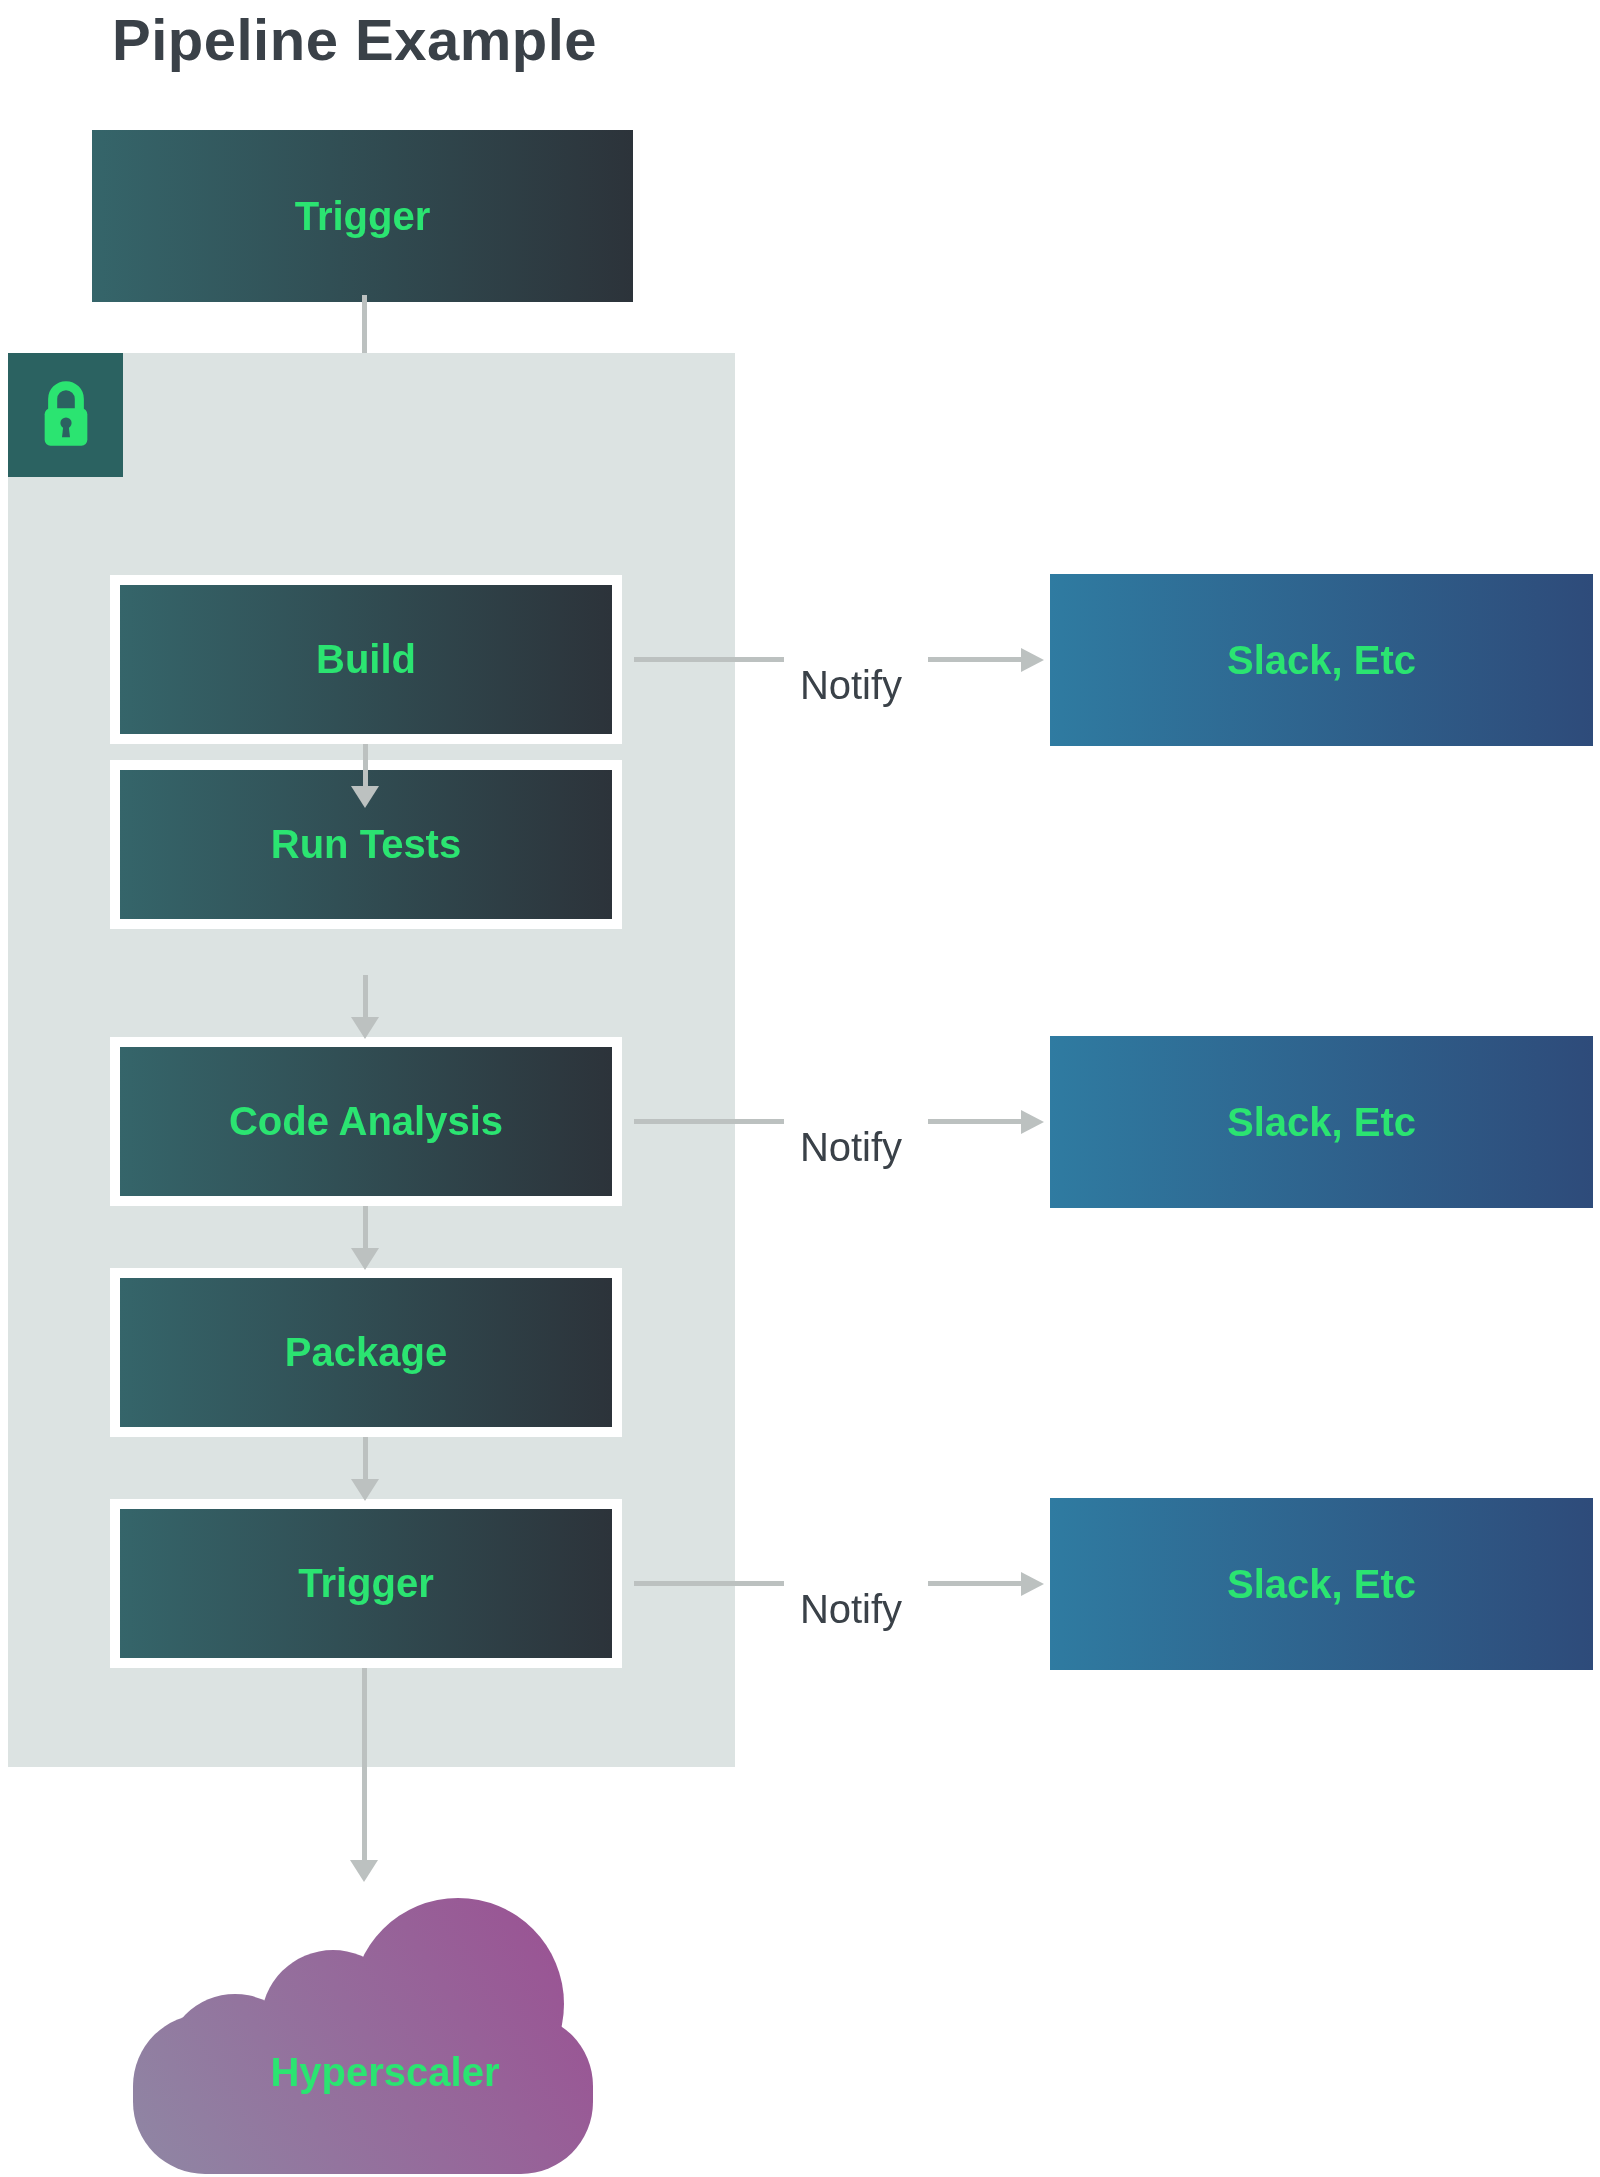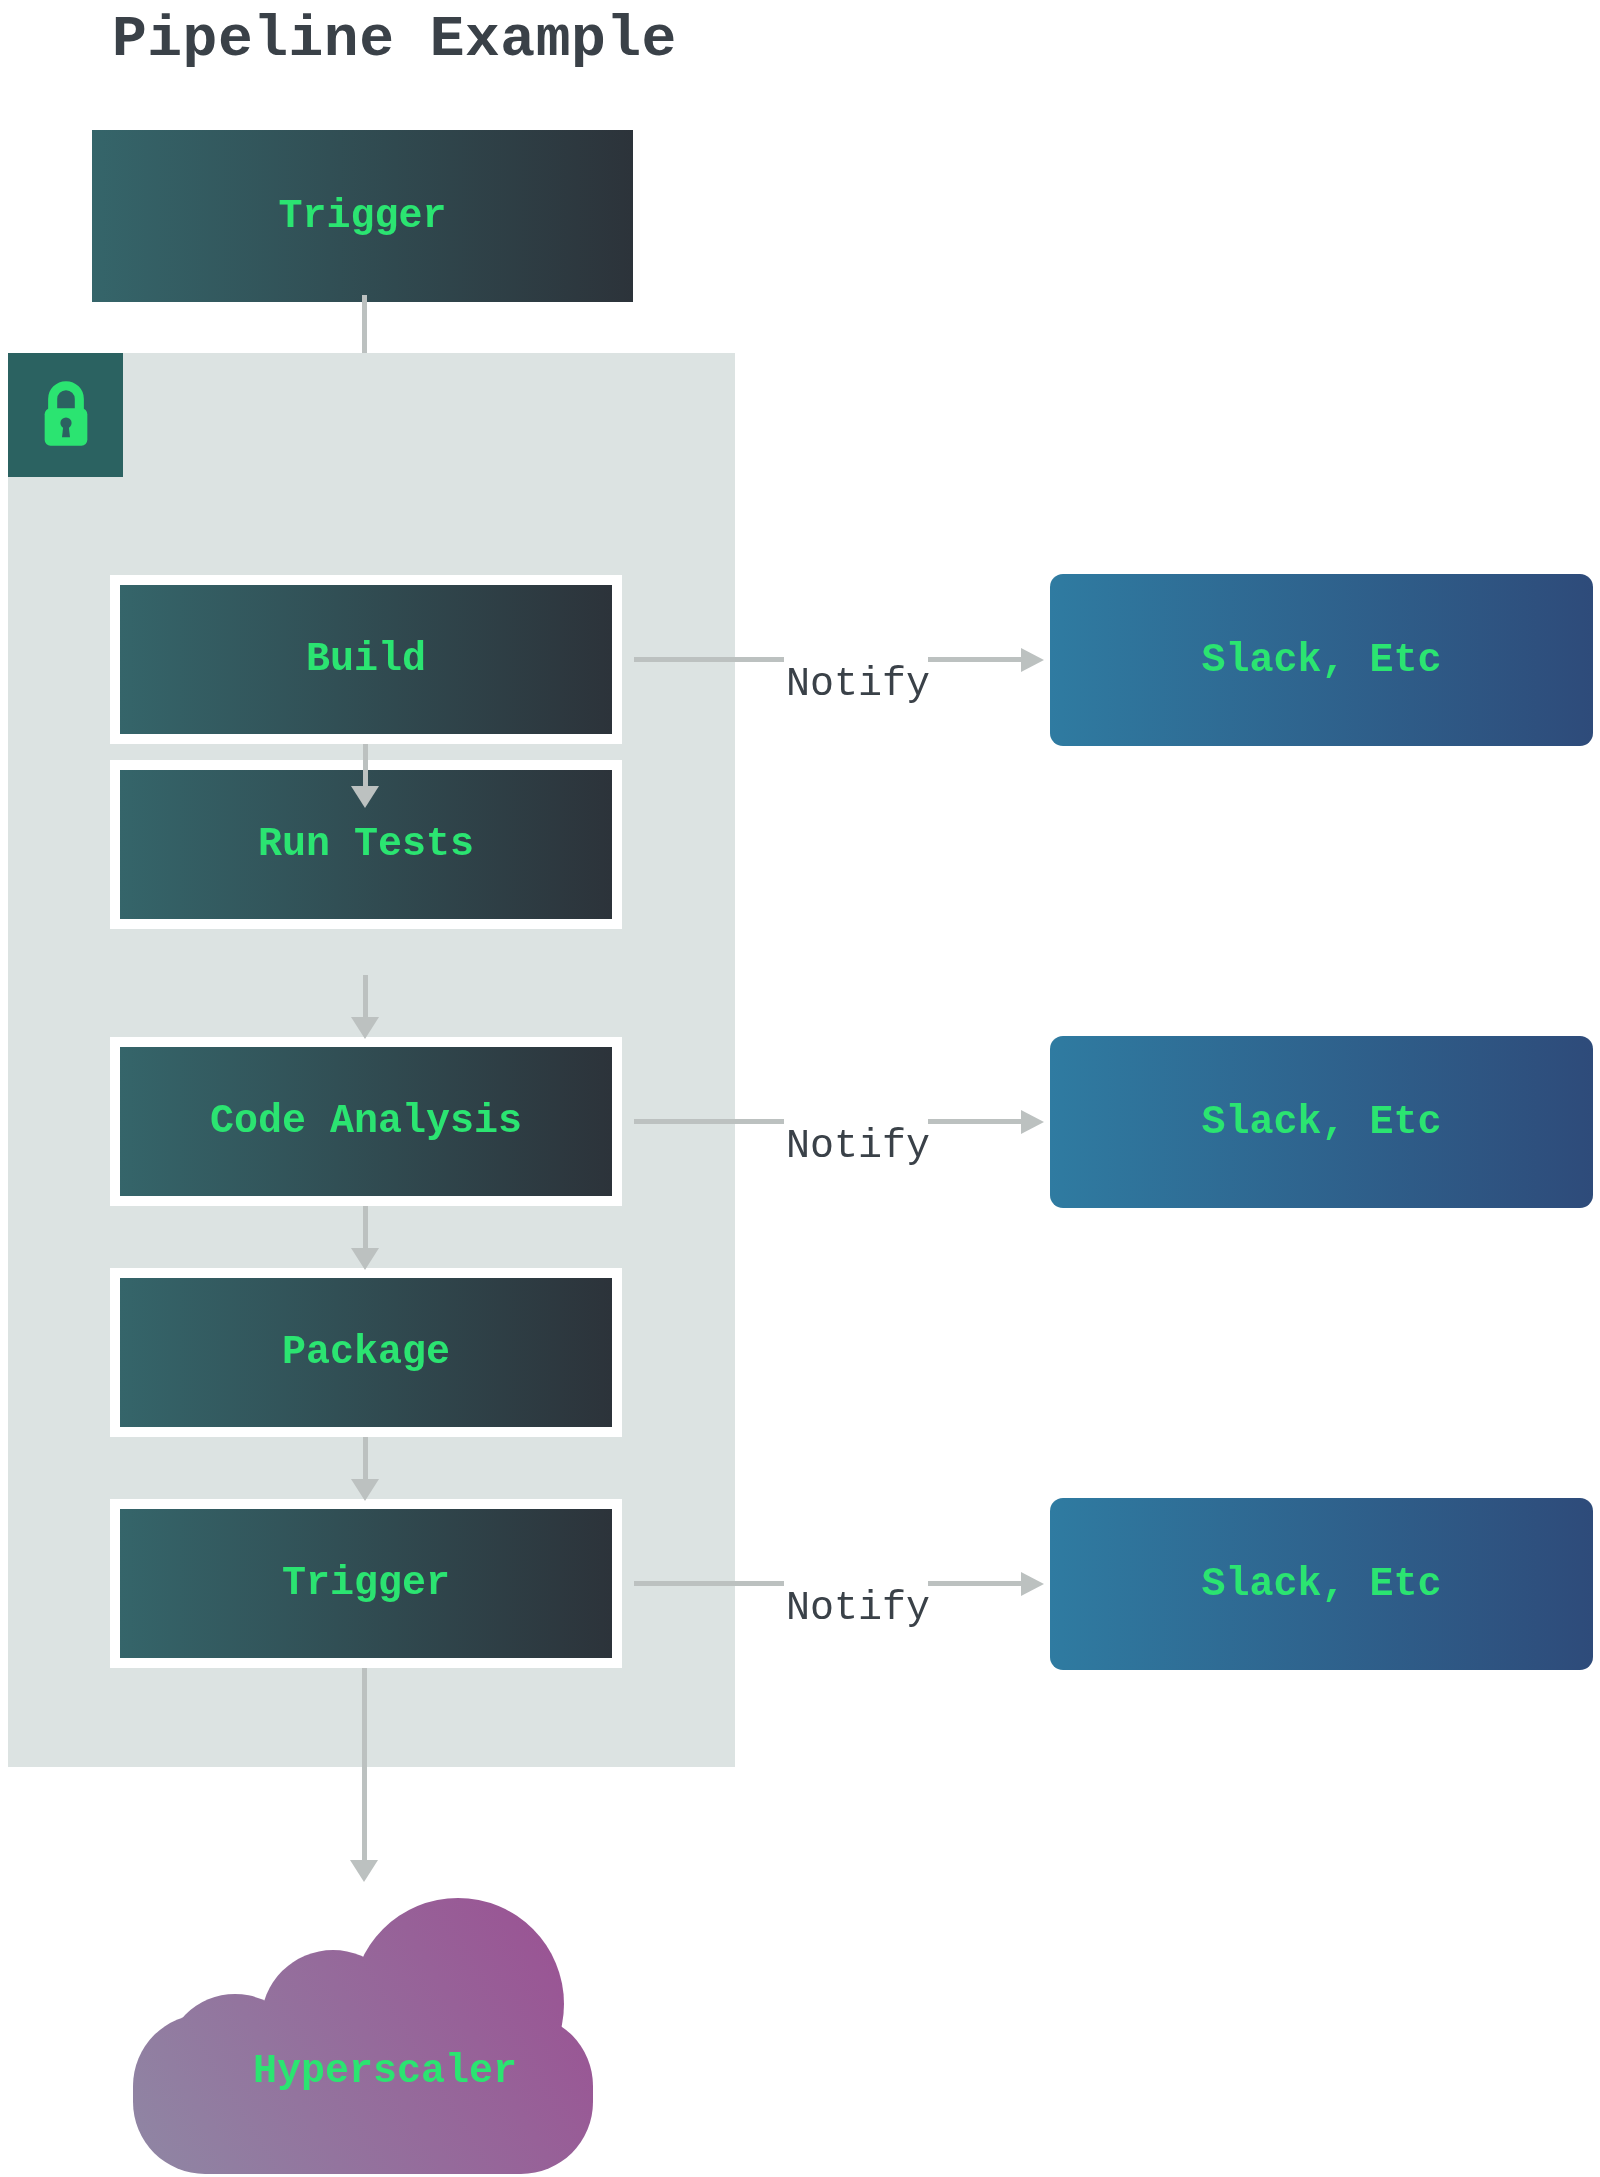--- a/index.html
+++ b/index.html
@@ -9,21 +9,21 @@
     --muted:#6d767b;
     --container:#dce3e2;
     --badge:#2b6261;
     --stage-a:#35656a;
     --stage-b:#2c333a;
     --slack-a:#2f7ba1;
     --slack-b:#2e4b7a;
   }
   *{margin:0;padding:0;box-sizing:border-box;}
   body{background:#fff;font-family:"Liberation Sans",sans-serif;}
-  .canvas{position:relative;width:1600px;height:2177px;background:#ffffff;overflow:hidden;font-family:Liberation Mono, monospace;}
+  .canvas{position:relative;width:1600px;height:2177px;background:#ffffff;overflow:hidden;}
 
   .title{position:absolute;left:112px;top:0;height:80px;line-height:80px;
          font-size:58px;font-weight:700;color:var(--ink);letter-spacing:0.5px;}
 
   .node{position:absolute;display:flex;align-items:center;justify-content:center;
         font-size:40px;font-weight:700;color:var(--green);}
 
   .trigger{left:92px;top:130px;width:541px;height:172px;
            background:linear-gradient(to right,var(--stage-a),var(--stage-b));text-align:center;}
 
@@ -38,21 +38,21 @@
 
   .stage{left:110px;width:512px;height:169px;border:10px solid #ffffff;
          background:linear-gradient(to right,var(--stage-a),var(--stage-b));}
   .stage-build{top:575px;}
   .stage-runtests{top:760px;}
   .stage-codeanalysis{top:1037px;}
   .stage-package{top:1268px;}
   .stage-deliver{top:1499px;}
 
   .slack{left:1050px;width:543px;height:172px;
-         background:linear-gradient(to right,var(--slack-a),var(--slack-b));border-radius:13px;}
+         background:linear-gradient(to right,var(--slack-a),var(--slack-b));}
   .slack-1{top:574px;}
   .slack-2{top:1036px;}
   .slack-3{top:1498px;}
 
   .vline{position:absolute;width:5px;background:var(--arrow);}
   .hline{position:absolute;height:5px;background:var(--arrow);}
   .head-down{position:absolute;width:0;height:0;
              border-left:14px solid transparent;border-right:14px solid transparent;
              border-top:22px solid var(--arrow);}
   .head-right{position:absolute;width:0;height:0;

